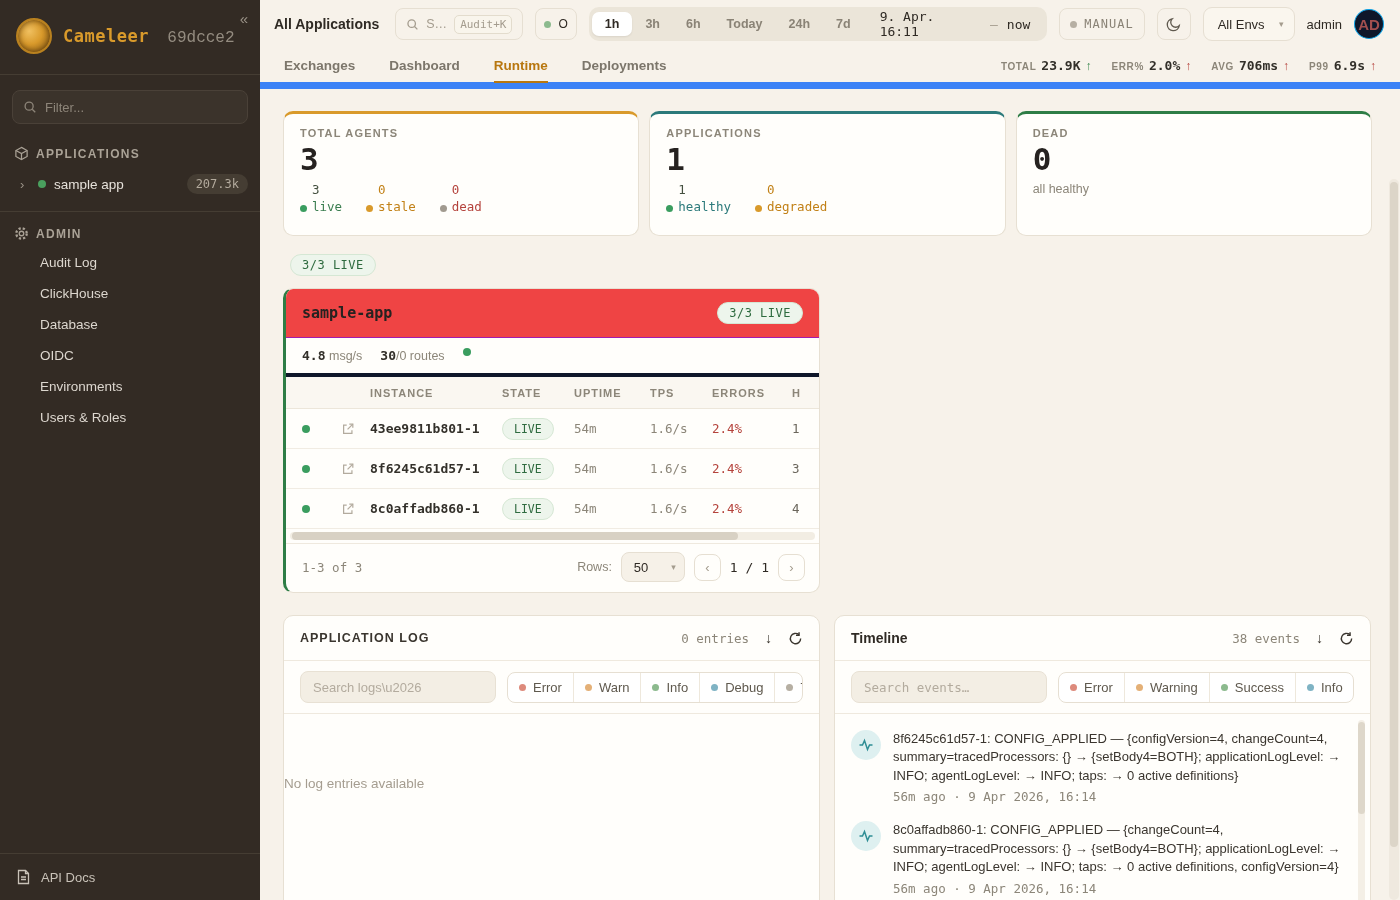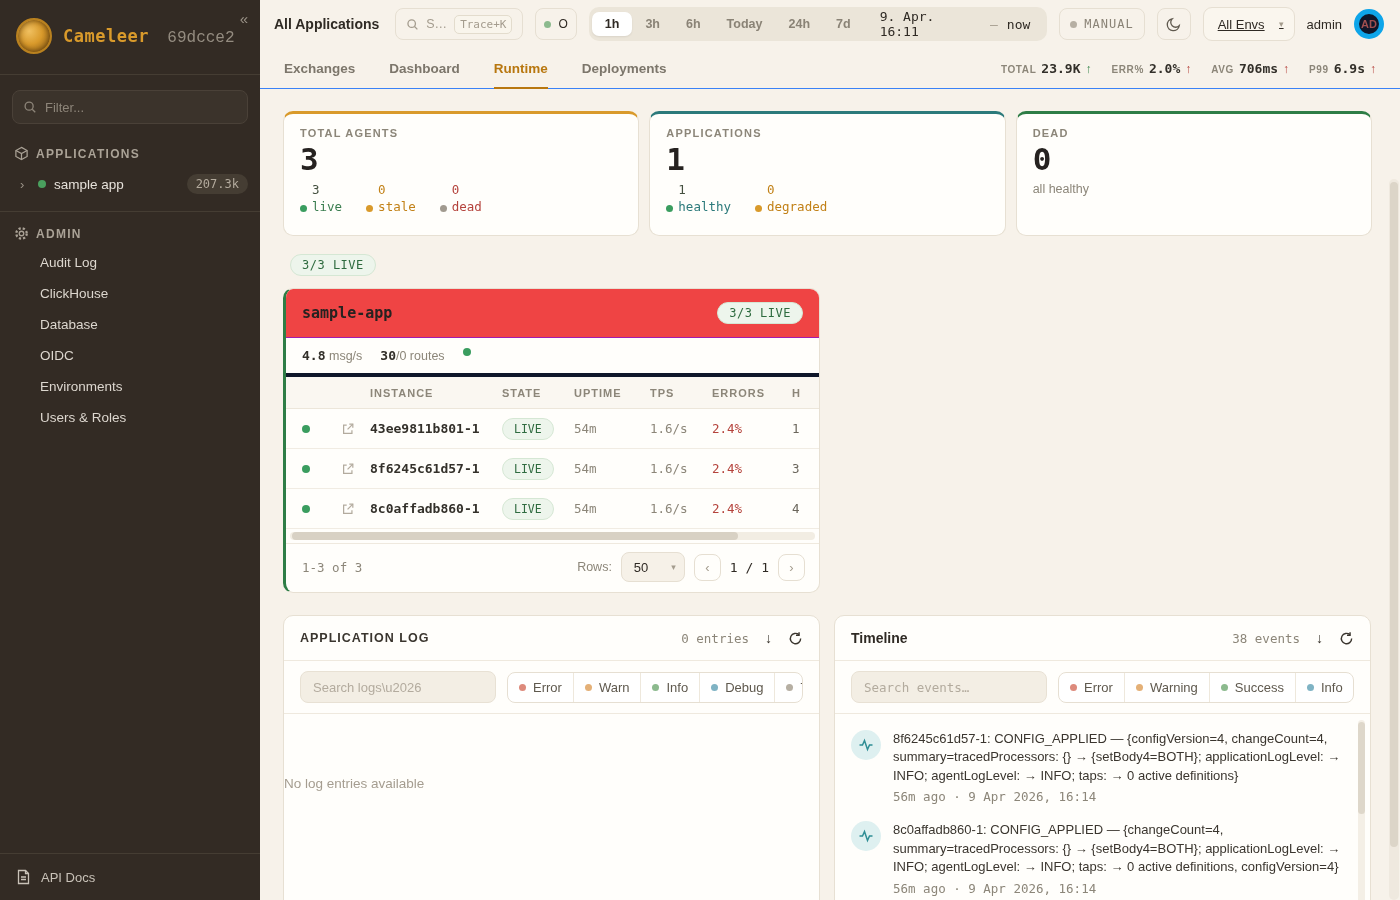--- a/index.html
+++ b/index.html
@@ -37,27 +37,27 @@
   .kbd { font-family:"DejaVu Sans Mono",monospace; font-size:11px; color:#a49c8e; border:1px solid #e3dccd; background:#f9f5ec; border-radius:5px; padding:2px 5px; }
   .search-text { color:#a49c8e; font-size:12.5px; }
   .online-btn { padding:0 8px; }
   .seg { display:flex; align-items:center; background:#ebe5d9; border-radius:10px; padding:3px; height:34px; }
   .seg-item { padding:5px 13px; font-size:12.5px; font-weight:bold; color:#8a8376; border-radius:7px; cursor:pointer; }
   .seg-item.active { background:#ffffff; color:#2f2a24; box-shadow:0 1px 2px rgba(0,0,0,.08); }
   .seg-range { display:flex; align-items:center; gap:9px; padding:0 14px 0 16px; font-family:"DejaVu Sans Mono",monospace; font-size:13px; color:#2f2a24; }
   .seg-range .sep { color:#a39a8d; }
   .manual-btn { margin-left:auto; font-family:"DejaVu Sans Mono",monospace; letter-spacing:1px; color:#8a8376; font-size:12px; }
   .icon-btn { width:34px; justify-content:center; padding:0; }
-  .select { display:inline-flex; align-items:center; justify-content:space-between; gap:10px; height:34px; padding:0 10px 0 14px; border:1px solid #e6dfd2; border-radius:9px; background:#faf6ee; font-size:13px; color:#2f2a24; cursor:pointer;text-decoration:underline; }
+  .select { display:inline-flex; align-items:center; justify-content:space-between; gap:10px; height:34px; padding:0 10px 0 14px; border:1px solid #e6dfd2; border-radius:9px; background:#faf6ee; font-size:13px; color:#2f2a24; cursor:pointer; }
   .caret { color:#a49c8e; font-size:9px; }
   .user-name { font-size:13px; color:#2f2a24; }
-  .avatar { width:30px; height:30px; border-radius:50%; background:#0f172a; border:5px solid #0ea5e9; color:#a14f4f; font-size:11px; font-weight:bold; display:flex; align-items:center; justify-content:center; }
+  .avatar { width:30px; height:30px; border-radius:50%; background:#0f172a; border:1px solid #0ea5e9; color:#a14f4f; font-size:15px; font-weight:bold; display:flex; align-items:center; justify-content:center; }
 
   
-  .tabbar { height:41px; display:flex; align-items:stretch; gap:34px; padding:0 24px; border-bottom:1px solid #3b82f6; }
+  .tabbar { height:41px; display:flex; align-items:stretch; gap:34px; padding:0 24px; border-bottom:7px solid #3b82f6; }
   .tab { display:flex; align-items:center; font-size:13.5px; font-weight:bold; color:#7c766b; position:relative; cursor:pointer; }
   .tab.active { color:#b8770f; }
   .tab.active::after { content:""; position:absolute; left:0; right:0; bottom:-1px; height:2px; background:#b8770f; }
   .kpis { margin-left:auto; display:flex; align-items:center; gap:20px; }
   .kpi { display:flex; align-items:baseline; gap:5px; }
   .kpi-label { font-size:10px; font-weight:bold; letter-spacing:.6px; color:#8c8679; }
   .kpi-value { font-family:"DejaVu Sans Mono",monospace; font-size:13px; font-weight:bold; color:#33302a; }
   .arrow-good { color:#3c8950; font-size:12px; }
   .arrow-bad { color:#b5433c; font-size:12px; }
 
@@ -227,21 +227,21 @@
       <span class="tb-title">All Applications</span>
 
       <button class="btn">
         <span>
           <svg width="13" height="13" viewBox="0 0 16 16">
               <circle cx="7" cy="7" r="4.6" fill="none" stroke="#a49c8e" stroke-width="1.6"></circle>
               <line x1="10.5" y1="10.5" x2="14" y2="14" stroke="#a49c8e" stroke-width="1.6"></line>
             </svg>
         </span>
         <span class="search-text">S…</span>
-        <span class="kbd">Trace+K</span>
+        <span class="kbd">Audit+K</span>
       </button>
 
       <button class="btn online-btn">
         <span class="dot" style="width:7px;height:7px;background:#8cba8e;"></span>
         <span style="color:#2f2a24;">O</span>
       </button>
 
       <div class="seg">
         <span class="seg-item active">1h</span>
         <span class="seg-item">3h</span>

